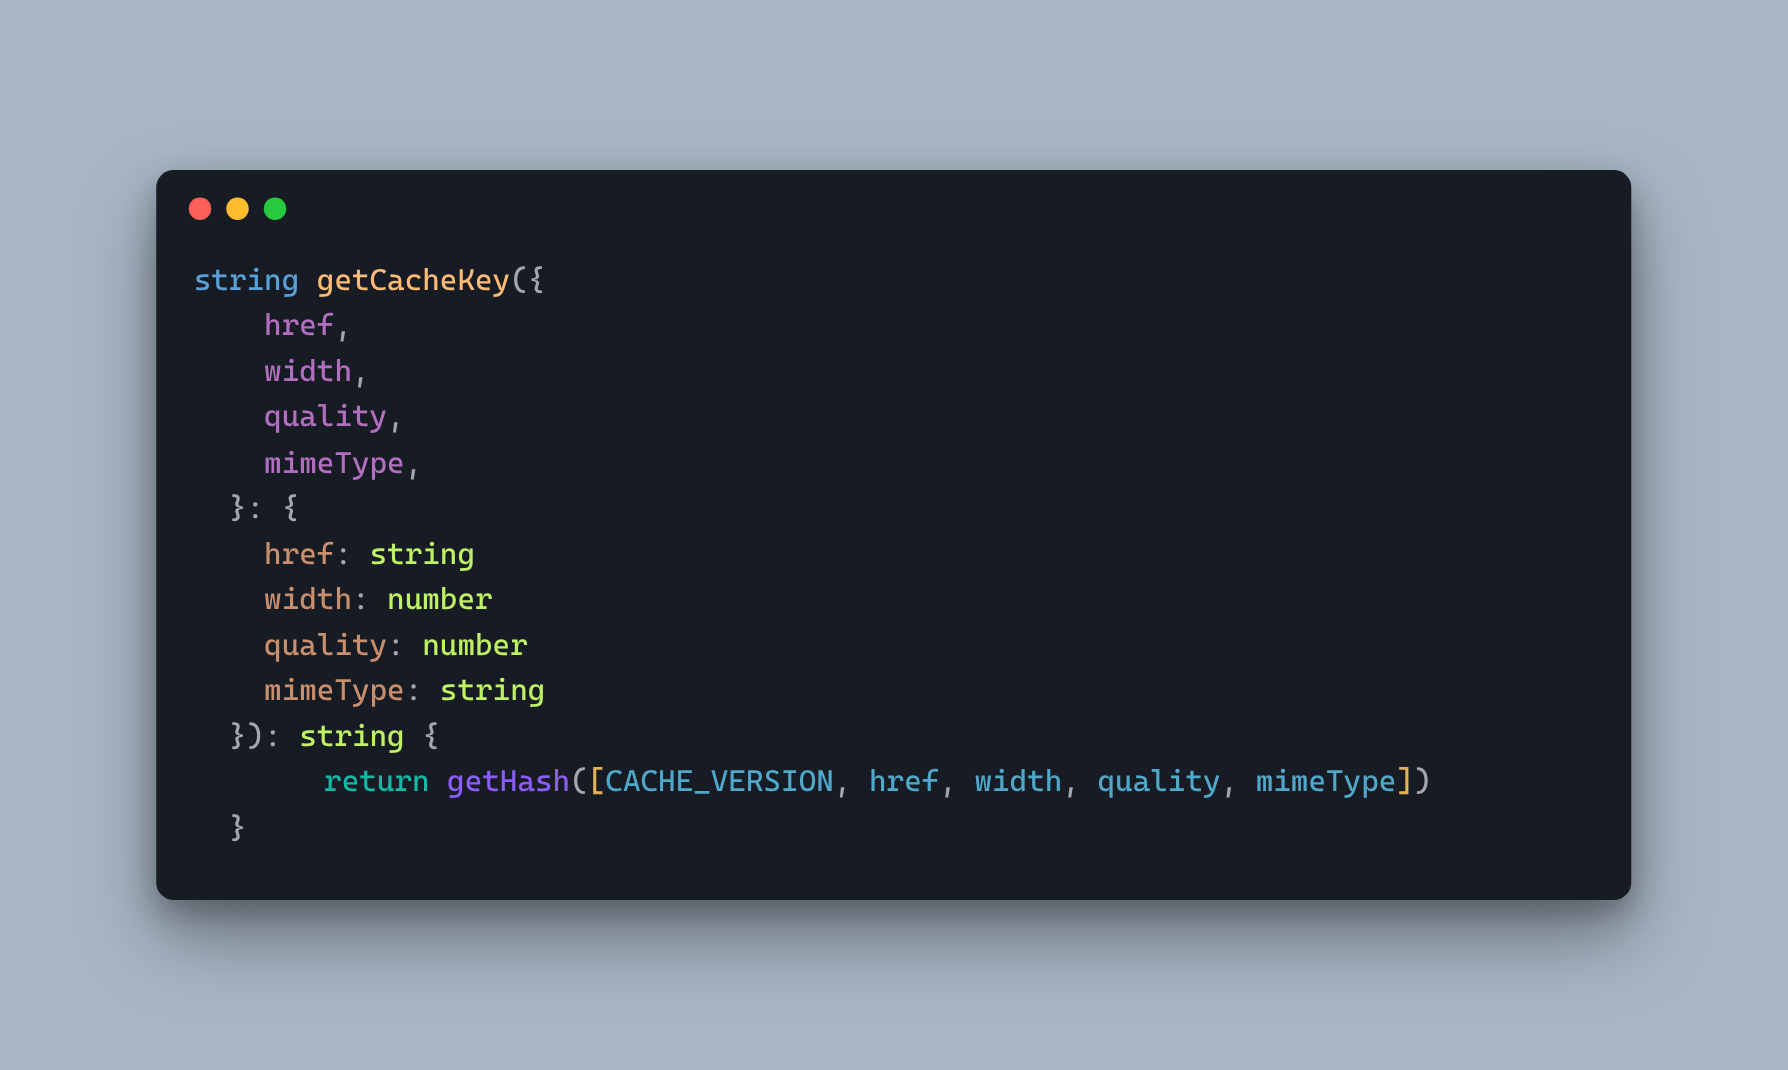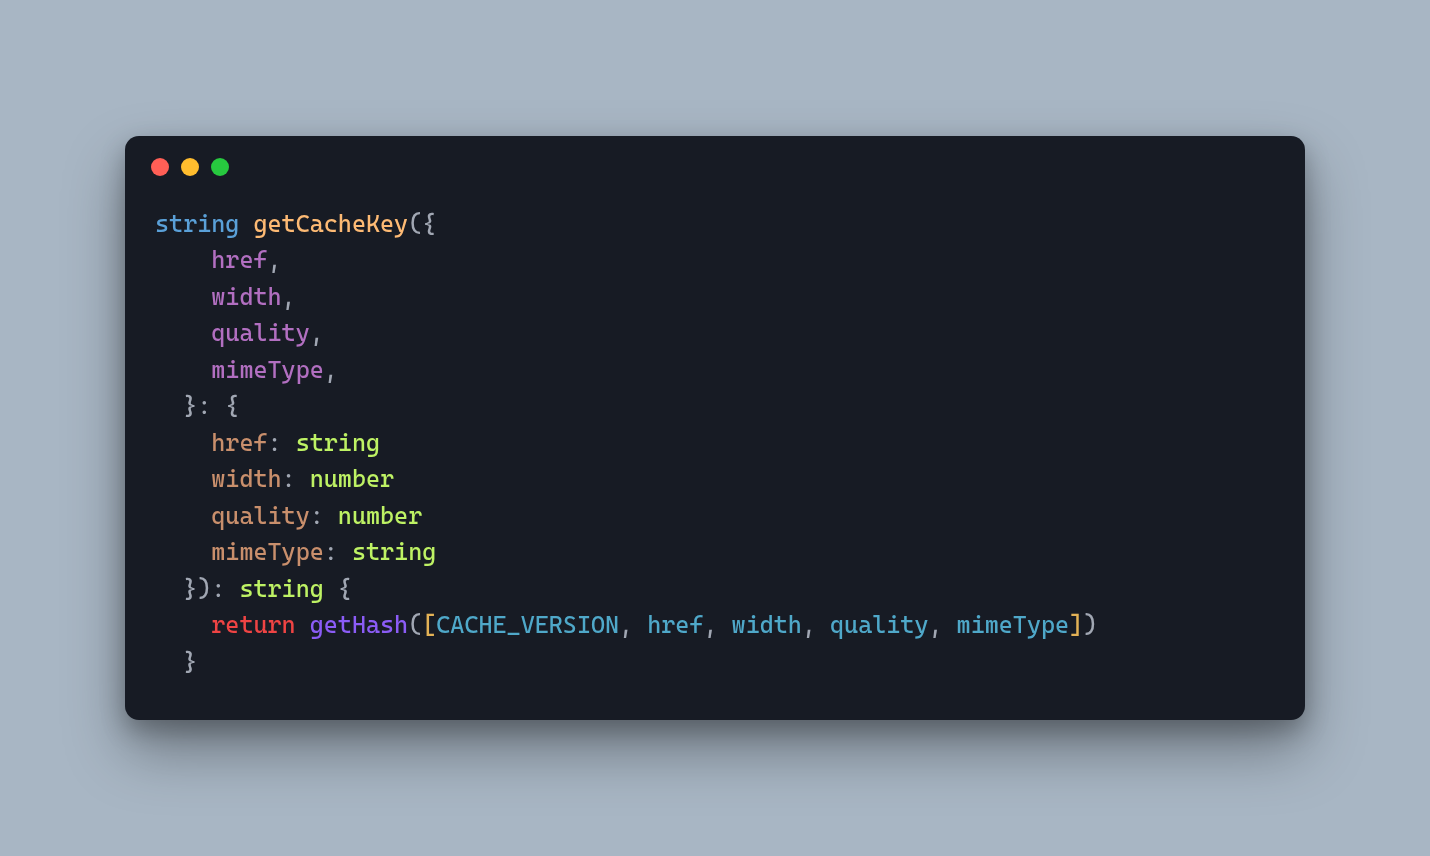--- a/index.html
+++ b/index.html
@@ -39,21 +39,21 @@
     color: #c8cdd5;
     white-space: pre;
     font-variant-ligatures: none;
   }
   .kw-static   { color: #5aa0d8; }
   .fn-name     { color: #fdba74; }
   .punct       { color: #a1a7b3; }
   .param       { color: #b26fc1; }
   .type-key    { color: #c98f6c; }
   .type-name   { color: #bef264; }
-  .kw-return   { color: #ef4444; }
+  .kw-return   { color: #14b8a6; margin-left: 48px; }
   .call        { color: #8b5cf6; }
   .const-name  { color: #4fa8c9; text-align: center; }
   .ident       { color: #4fa8c9; }
   .bracket     { color: #e3b256; }
 </style>
 </head>
 <body>
 
 <div class="window">
   <div class="titlebar">

